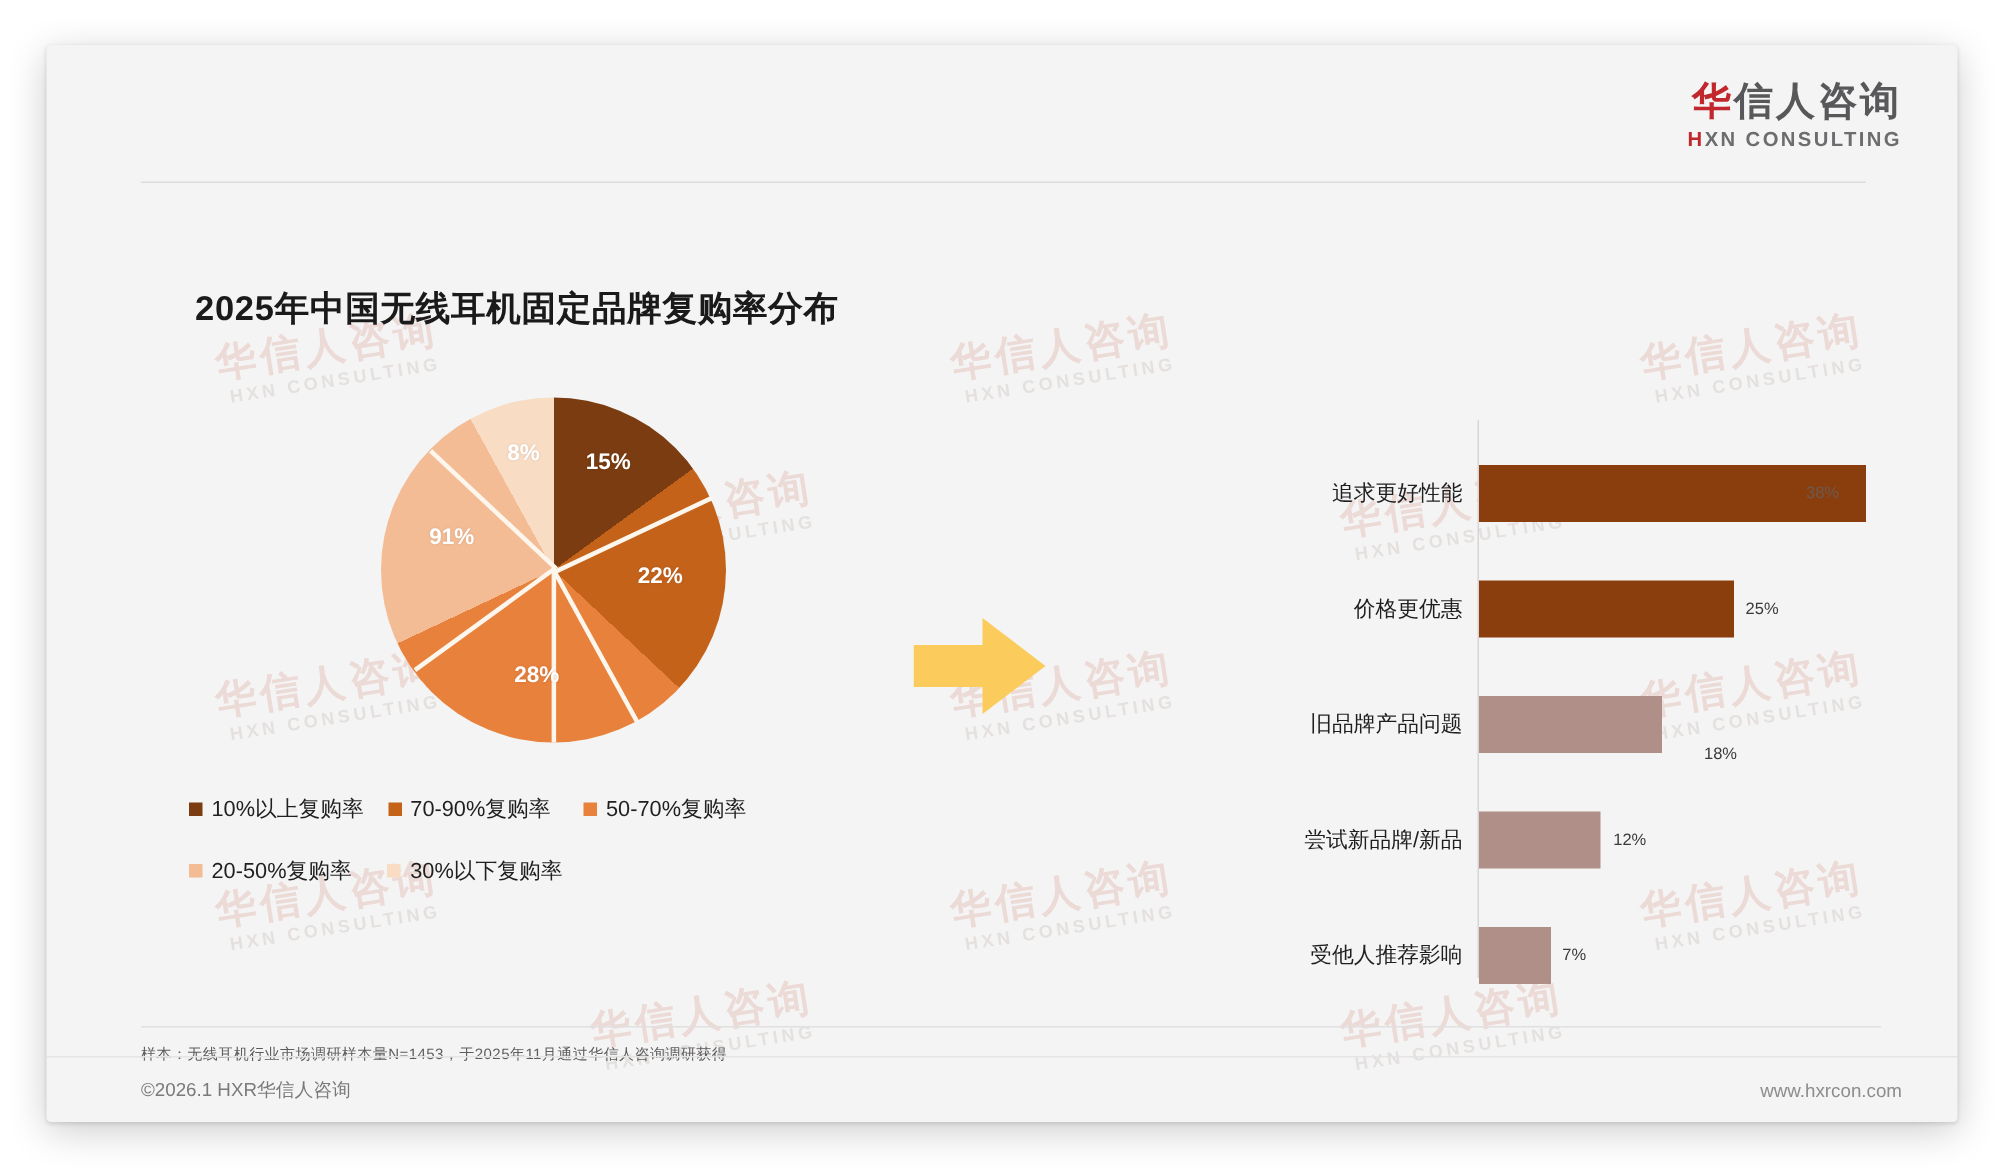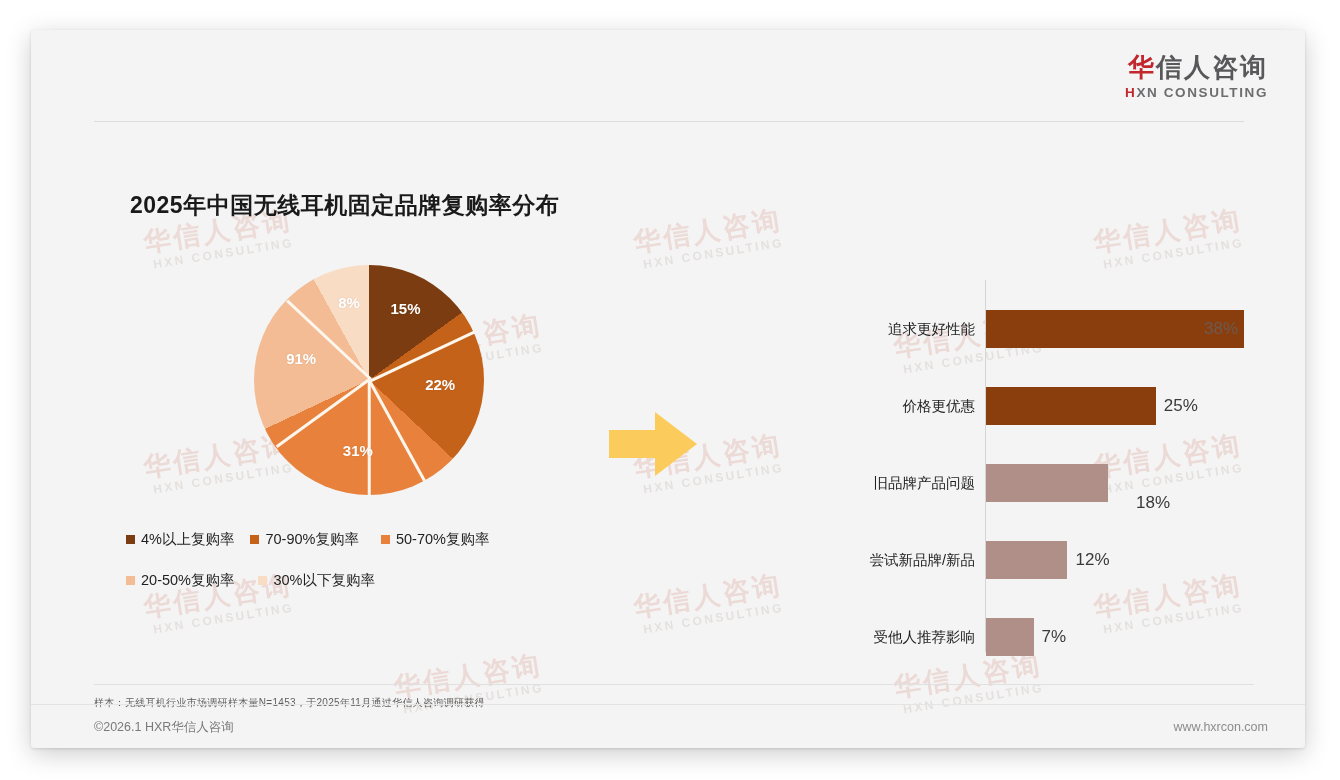--- a/index.html
+++ b/index.html
@@ -96,21 +96,21 @@
   .bars { position:absolute; left:22px; top:110px; width:500px; height:380px; }
   .axis { position:absolute; left:232px; top:0; width:1px; height:372px; background:#d5d5d5; }
   .bar-row { position:absolute; left:0; width:100%; height:38px; }
   .bar-cat {
     position:absolute; right:calc(100% - 222px); top:50%; transform:translateY(-50%);
     font-size:14.5px; color:#1f1f1f; white-space:nowrap; text-align:left;
   }
   .bar-fill { position:absolute; left:233px; top:0; height:100%; }
   .bar-val {
     position:absolute; top:50%; transform:translateY(-50%);
-    font-size:17px; color:#3a3a3a; white-space:nowrap;
+    font-size:11px; color:#3a3a3a; white-space:nowrap;
   }
   .bar-val.inside { color:#6b5a50; }
 
   
   .src {
     position:absolute; left:63px; top:654px; width:1160px; z-index:3;
     border-top:1px solid #e0e0e0; padding-top:11px;
     font-size:10px; color:#5d5d5d; letter-spacing:.3px;
   }
   .footbar {
@@ -203,30 +203,30 @@
               <i style="transform: rotate(0deg) translateX(-50%);"></i>
               <i style="transform: rotate(54deg) translateX(-50%);"></i>
               <i style="transform: rotate(133.2deg) translateX(-50%);"></i>
               <i style="transform: rotate(244.8deg) translateX(-50%);"></i>
               <i style="transform: rotate(331.2deg) translateX(-50%);"></i>
             </div>
         </div>
         <div id="pie-labels">
             <div class="pie-lab" style="left: 151.546px; top: 43.274px;">15%</div>
             <div class="pie-lab" style="left: 186.159px; top: 119.477px;">22%</div>
-            <div class="pie-lab" style="left: 103.846px; top: 185.422px;">31%</div>
+            <div class="pie-lab" style="left: 103.846px; top: 185.422px;">28%</div>
             <div class="pie-lab" style="left: 47.1897px; top: 92.9671px;">91%</div>
             <div class="pie-lab" style="left: 94.9805px; top: 37.0291px;">8%</div>
           </div>
       </div>
       <div class="legend" id="pie-legend">
           <div class="legend-row">
             <div class="legend-item">
               <span class="legend-sw" style="background: rgb(122, 60, 16);"></span>
-              <span class="legend-tx">4%以上复购率</span>
+              <span class="legend-tx">10%以上复购率</span>
             </div>
             <div class="legend-item" style="margin-left: 16px;">
               <span class="legend-sw" style="background: rgb(196, 98, 26);"></span>
               <span class="legend-tx">70-90%复购率</span>
             </div>
             <div class="legend-item" style="margin-left: 22px;">
               <span class="legend-sw" style="background: rgb(232, 129, 60);"></span>
               <span class="legend-tx">50-70%复购率</span>
             </div>
           </div>

